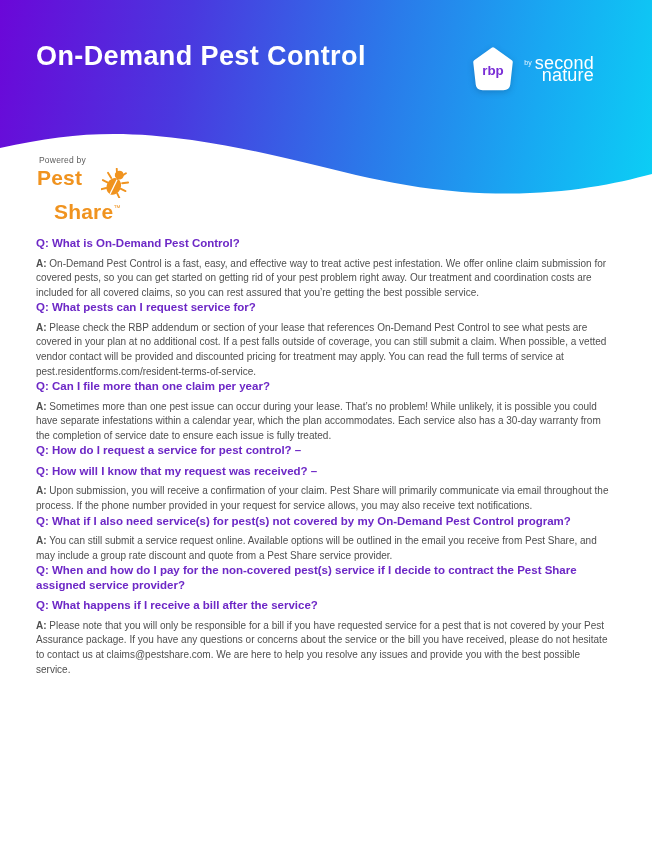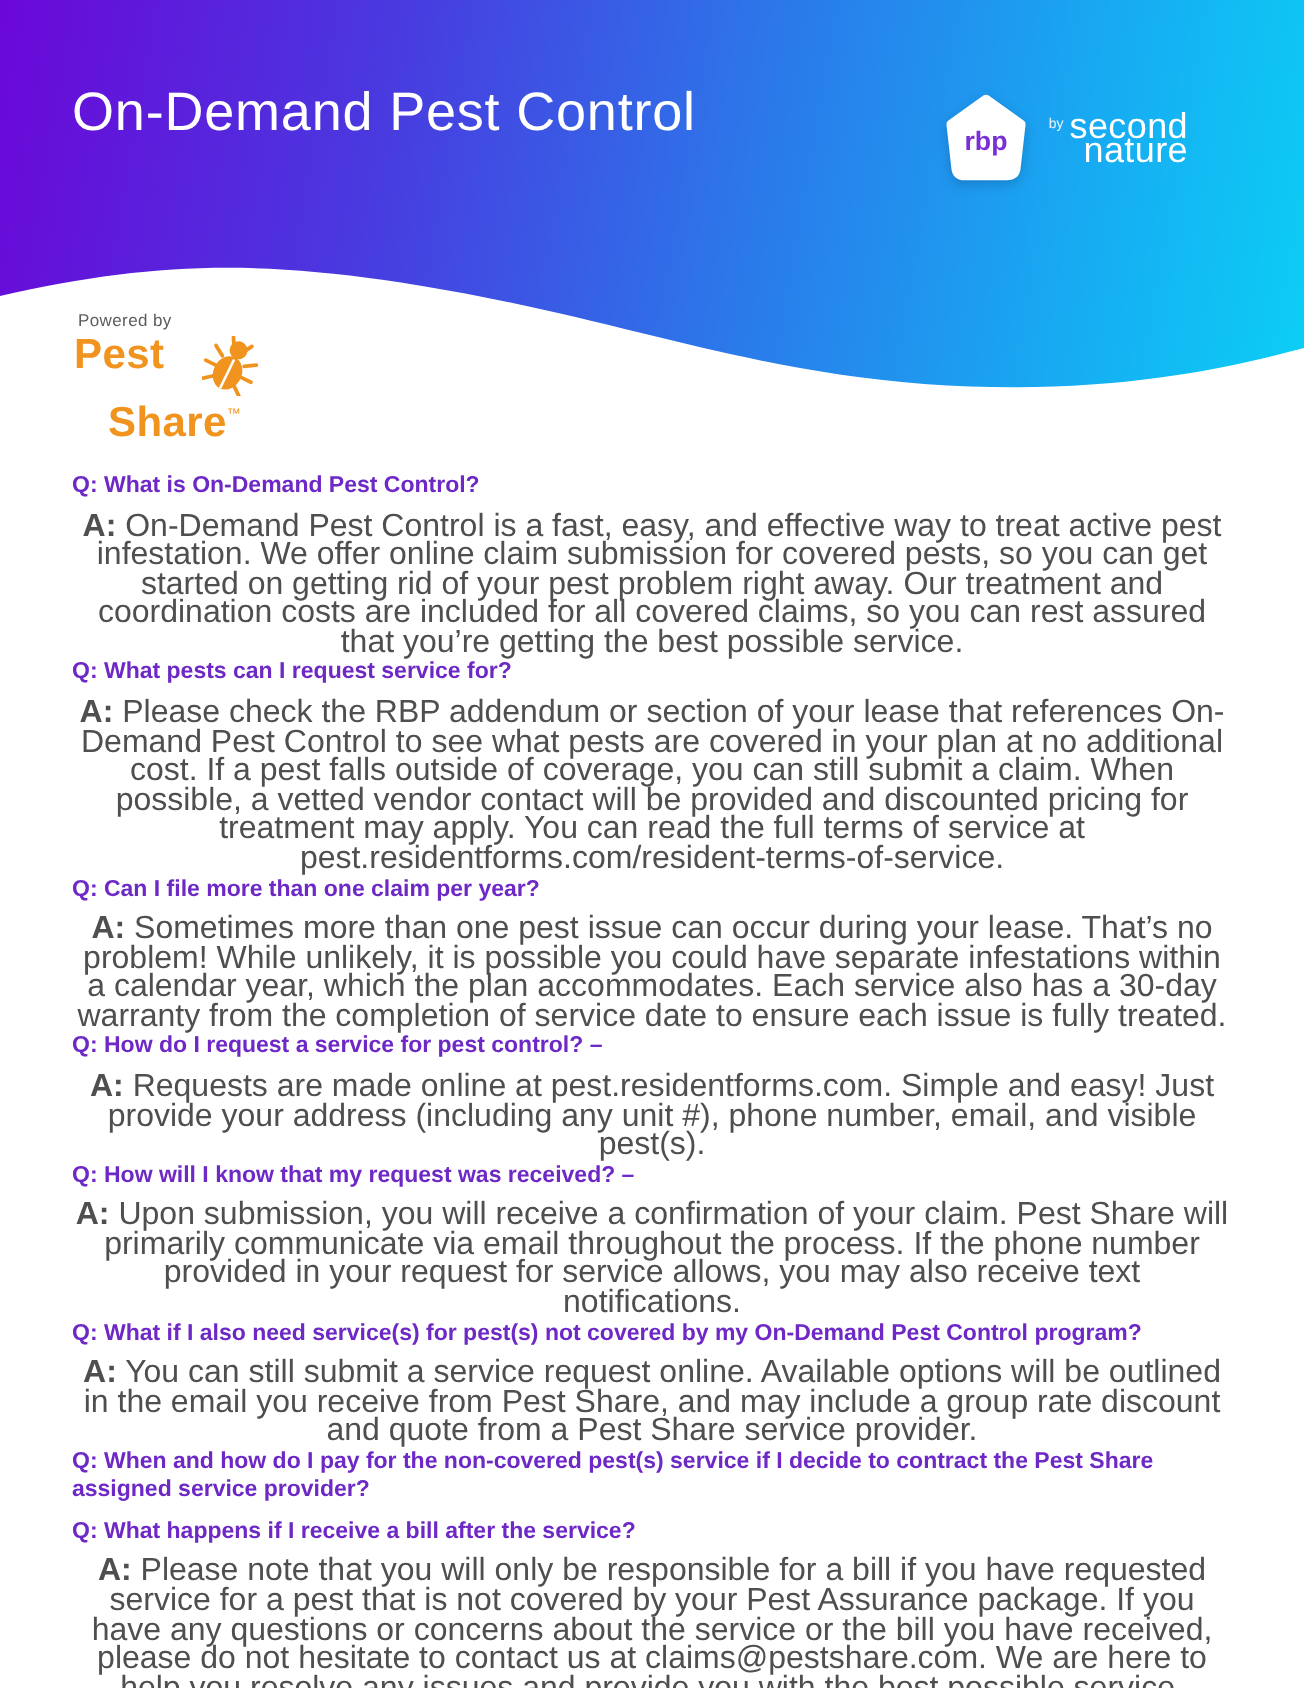--- a/index.html
+++ b/index.html
@@ -22,21 +22,21 @@
   .header-wave {
     position: absolute; left: 0; bottom: 0;
     width: 652px; height: 112px;
     display: block;
   }
   .titles {
     position: absolute; left: 36px; top: 40px;
     color: #ffffff;
     letter-spacing: 0.4px;
   }
-  .title-line1 { font-size: 27px; font-weight: 400; line-height: 33px; }
+  .title-line1 { font-size: 27px; font-weight: 700; line-height: 33px; }
   .title-line2 { font-size: 27px; font-weight: 700; line-height: 33px; }
 
   
   .brand {
     position: absolute; top: 44px; right: 58px;
     display: flex; align-items: center; gap: 8px;
   }
   .rbp-badge { width: 46px; height: 50px; position: relative; filter: drop-shadow(0 2px 3px rgba(0,0,30,0.18)); }
   .sn-text { display: flex; align-items: flex-start; gap: 3px; }
   .sn-by { color: #eaf6ff; font-size: 7px; font-weight: 400; margin-top: 2px; }
@@ -63,23 +63,22 @@
   .faq + .faq { }
   .faq-q {
     margin: 0 0 6px 0;
     color: #6D28C6;
     font-size: 11.5px; font-weight: 700;
     line-height: 14.5px;
   }
   .faq-a {
     margin: 0;
     color: #4F4F4F;
-    font-size: 16px; font-weight: 400;
+    font-size: 10px; font-weight: 400;
     line-height: 14.6px;
-    text-align: center;
   }
   .a-prefix { font-weight: 700; }
 </style>
 </head>
 <body>
 
 <div class="page">
 
   <div class="header">
     <div class="titles">
@@ -147,21 +146,20 @@
       <p class="faq-a"><span class="a-prefix">A:</span> <span>Please check the RBP addendum or section of your lease that references On-Demand Pest Control to see what pests are covered in your plan at no additional cost. If a pest falls outside of coverage, you can still submit a claim. When possible, a vetted vendor contact will be provided and discounted pricing for treatment may apply. You can read the full terms of service at pest.residentforms.com/resident-terms-of-service.</span></p>
     </div>
 
     <div class="faq">
       <h3 class="faq-q"><span>Q:</span> <span>Can I file more than one claim per year?</span></h3>
       <p class="faq-a"><span class="a-prefix">A:</span> <span>Sometimes more than one pest issue can occur during your lease. That’s no problem! While unlikely, it is possible you could have separate infestations within a calendar year, which the plan accommodates. Each service also has a 30-day warranty from the completion of service date to ensure each issue is fully treated.</span></p>
     </div>
 
     <div class="faq">
       <h3 class="faq-q"><span>Q:</span> <span>How do I request a service for pest control? –</span></h3>
-      <p class="faq-a"><span class="a-prefix">A:</span> <span>Requests are made online at pest.residentforms.com. Simple and easy! Just provide your address (including any unit #), phone number, email, and visible pest(s).</span></p>
     </div>
 
     <div class="faq">
       <h3 class="faq-q"><span>Q:</span> <span>How will I know that my request was received? –</span></h3>
       <p class="faq-a"><span class="a-prefix">A:</span> <span>Upon submission, you will receive a confirmation of your claim. Pest Share will primarily communicate via email throughout the process. If the phone number provided in your request for service allows, you may also receive text notifications.</span></p>
     </div>
 
     <div class="faq">
       <h3 class="faq-q"><span>Q:</span> <span>What if I also need service(s) for pest(s) not covered by my On-Demand Pest Control program?</span></h3>
       <p class="faq-a"><span class="a-prefix">A:</span> <span>You can still submit a service request online. Available options will be outlined in the email you receive from Pest Share, and may include a group rate discount and quote from a Pest Share service provider.</span></p>

